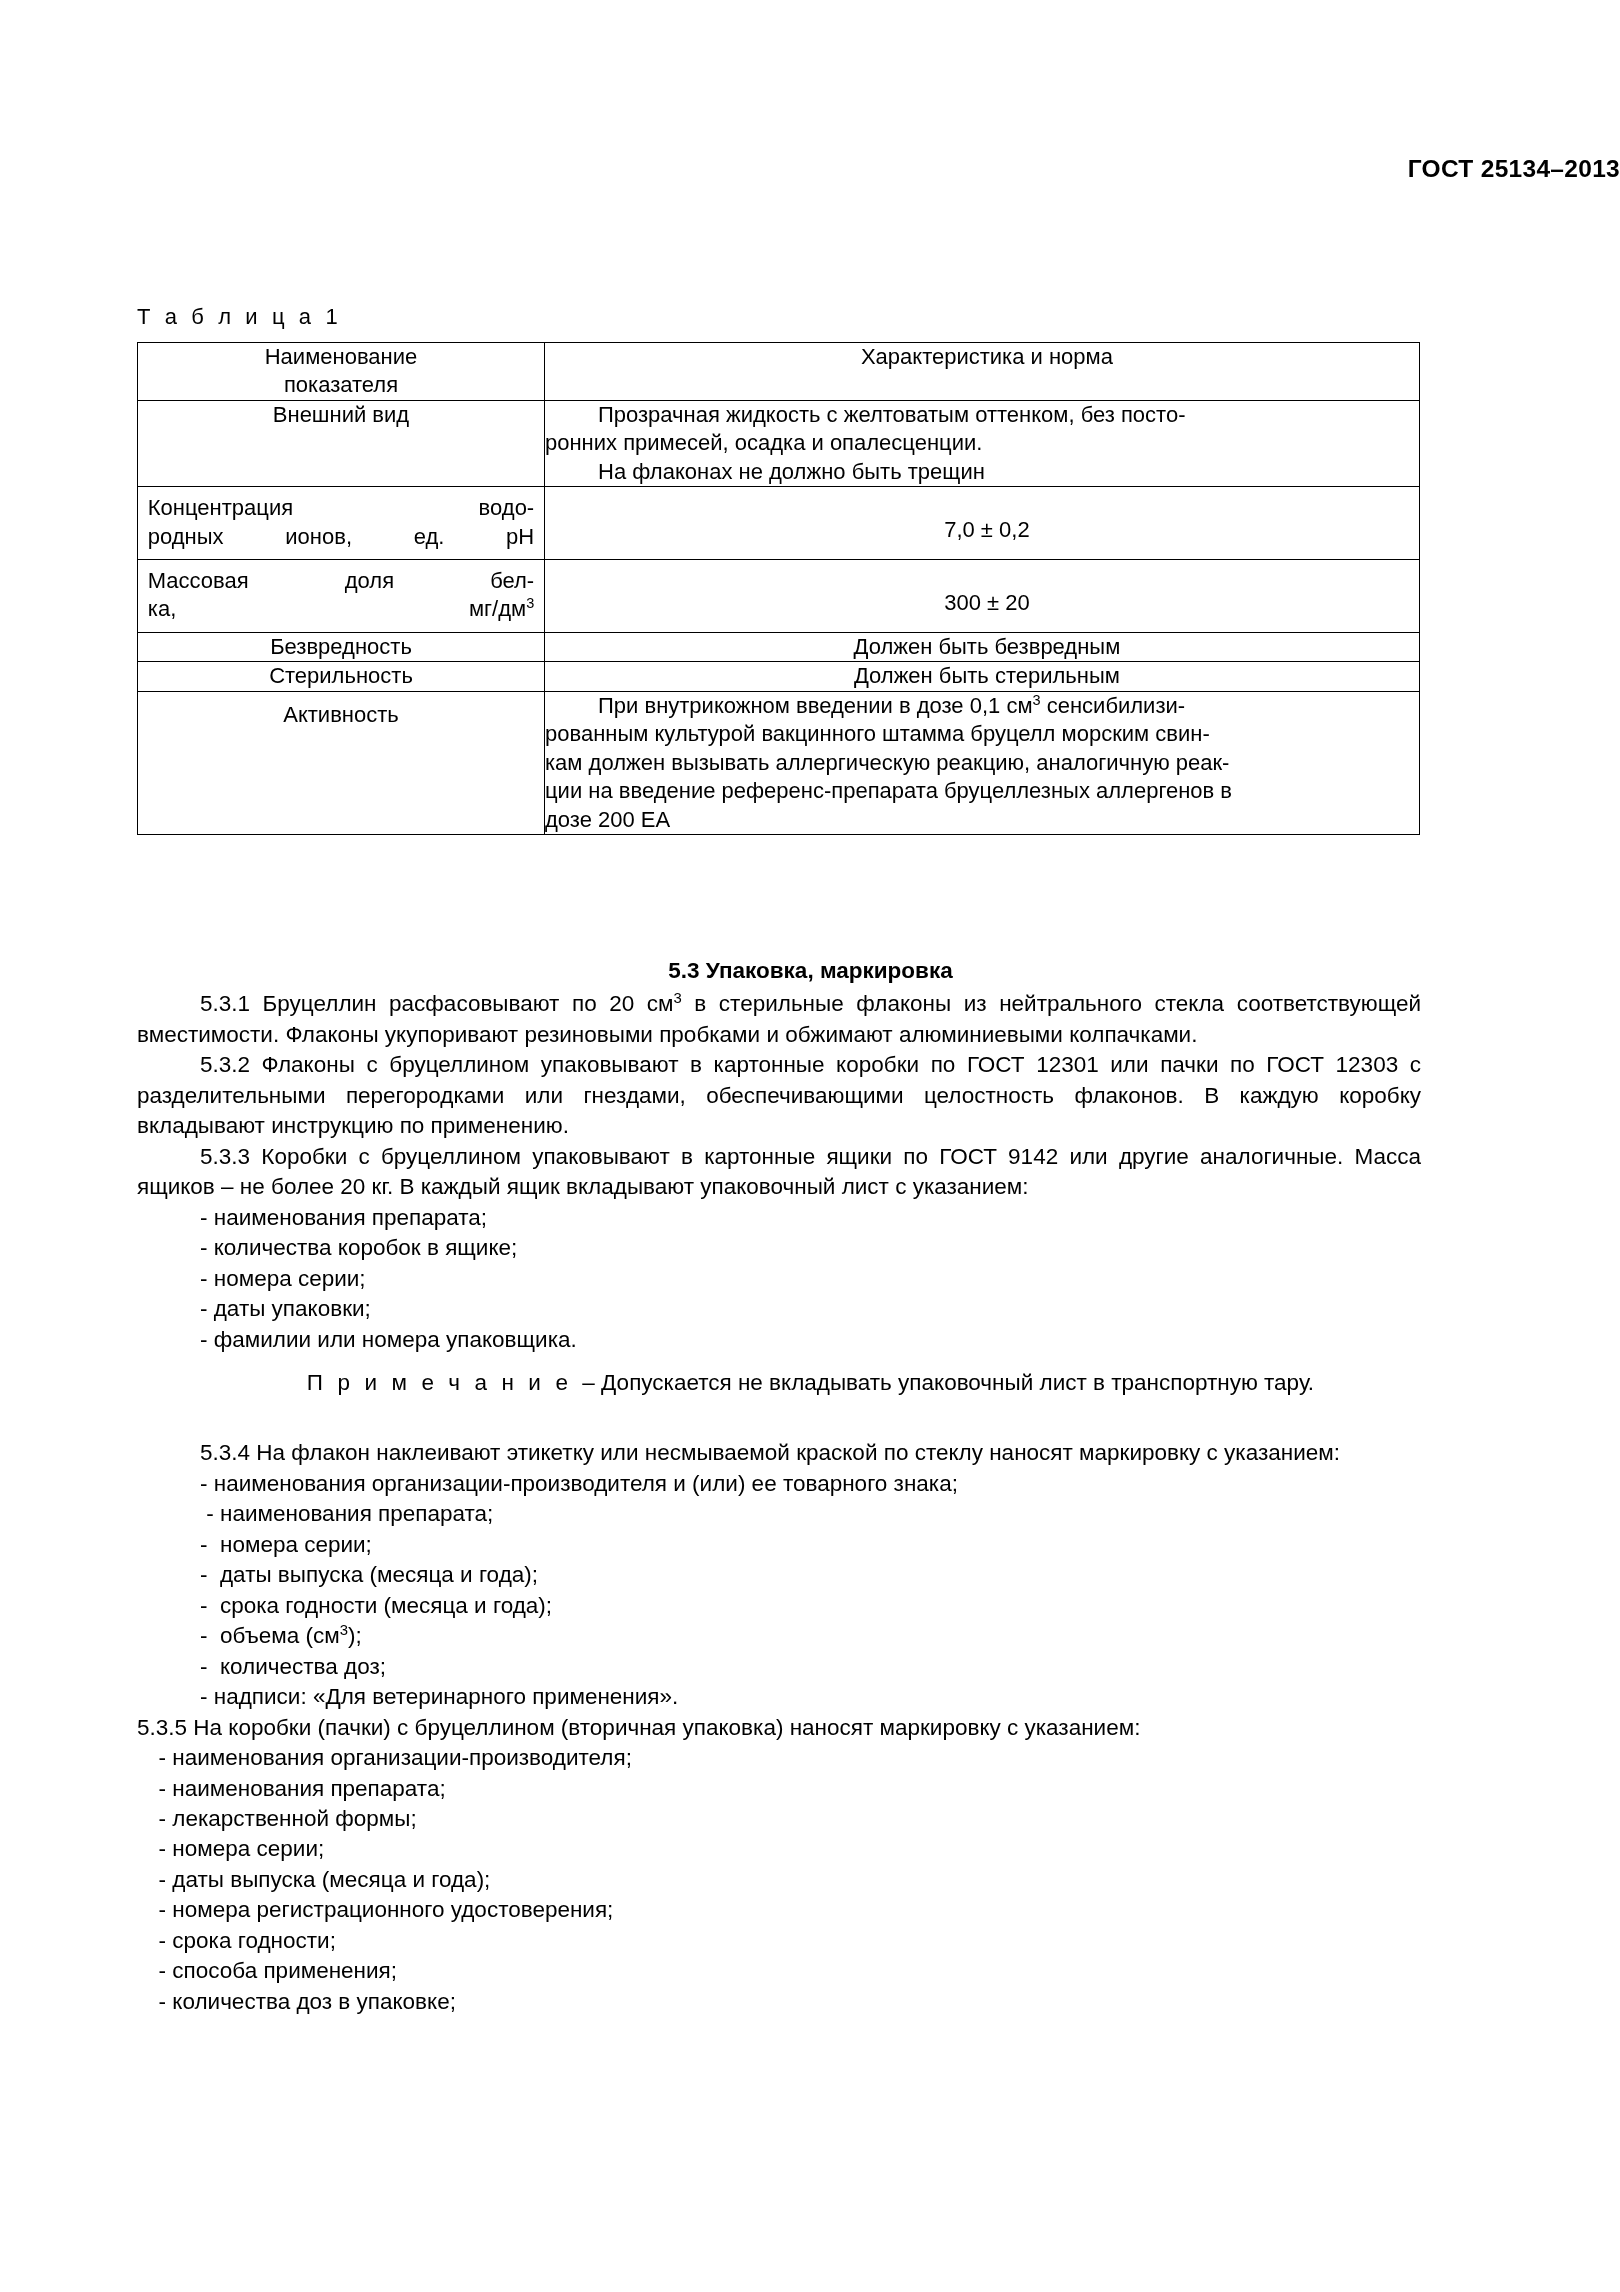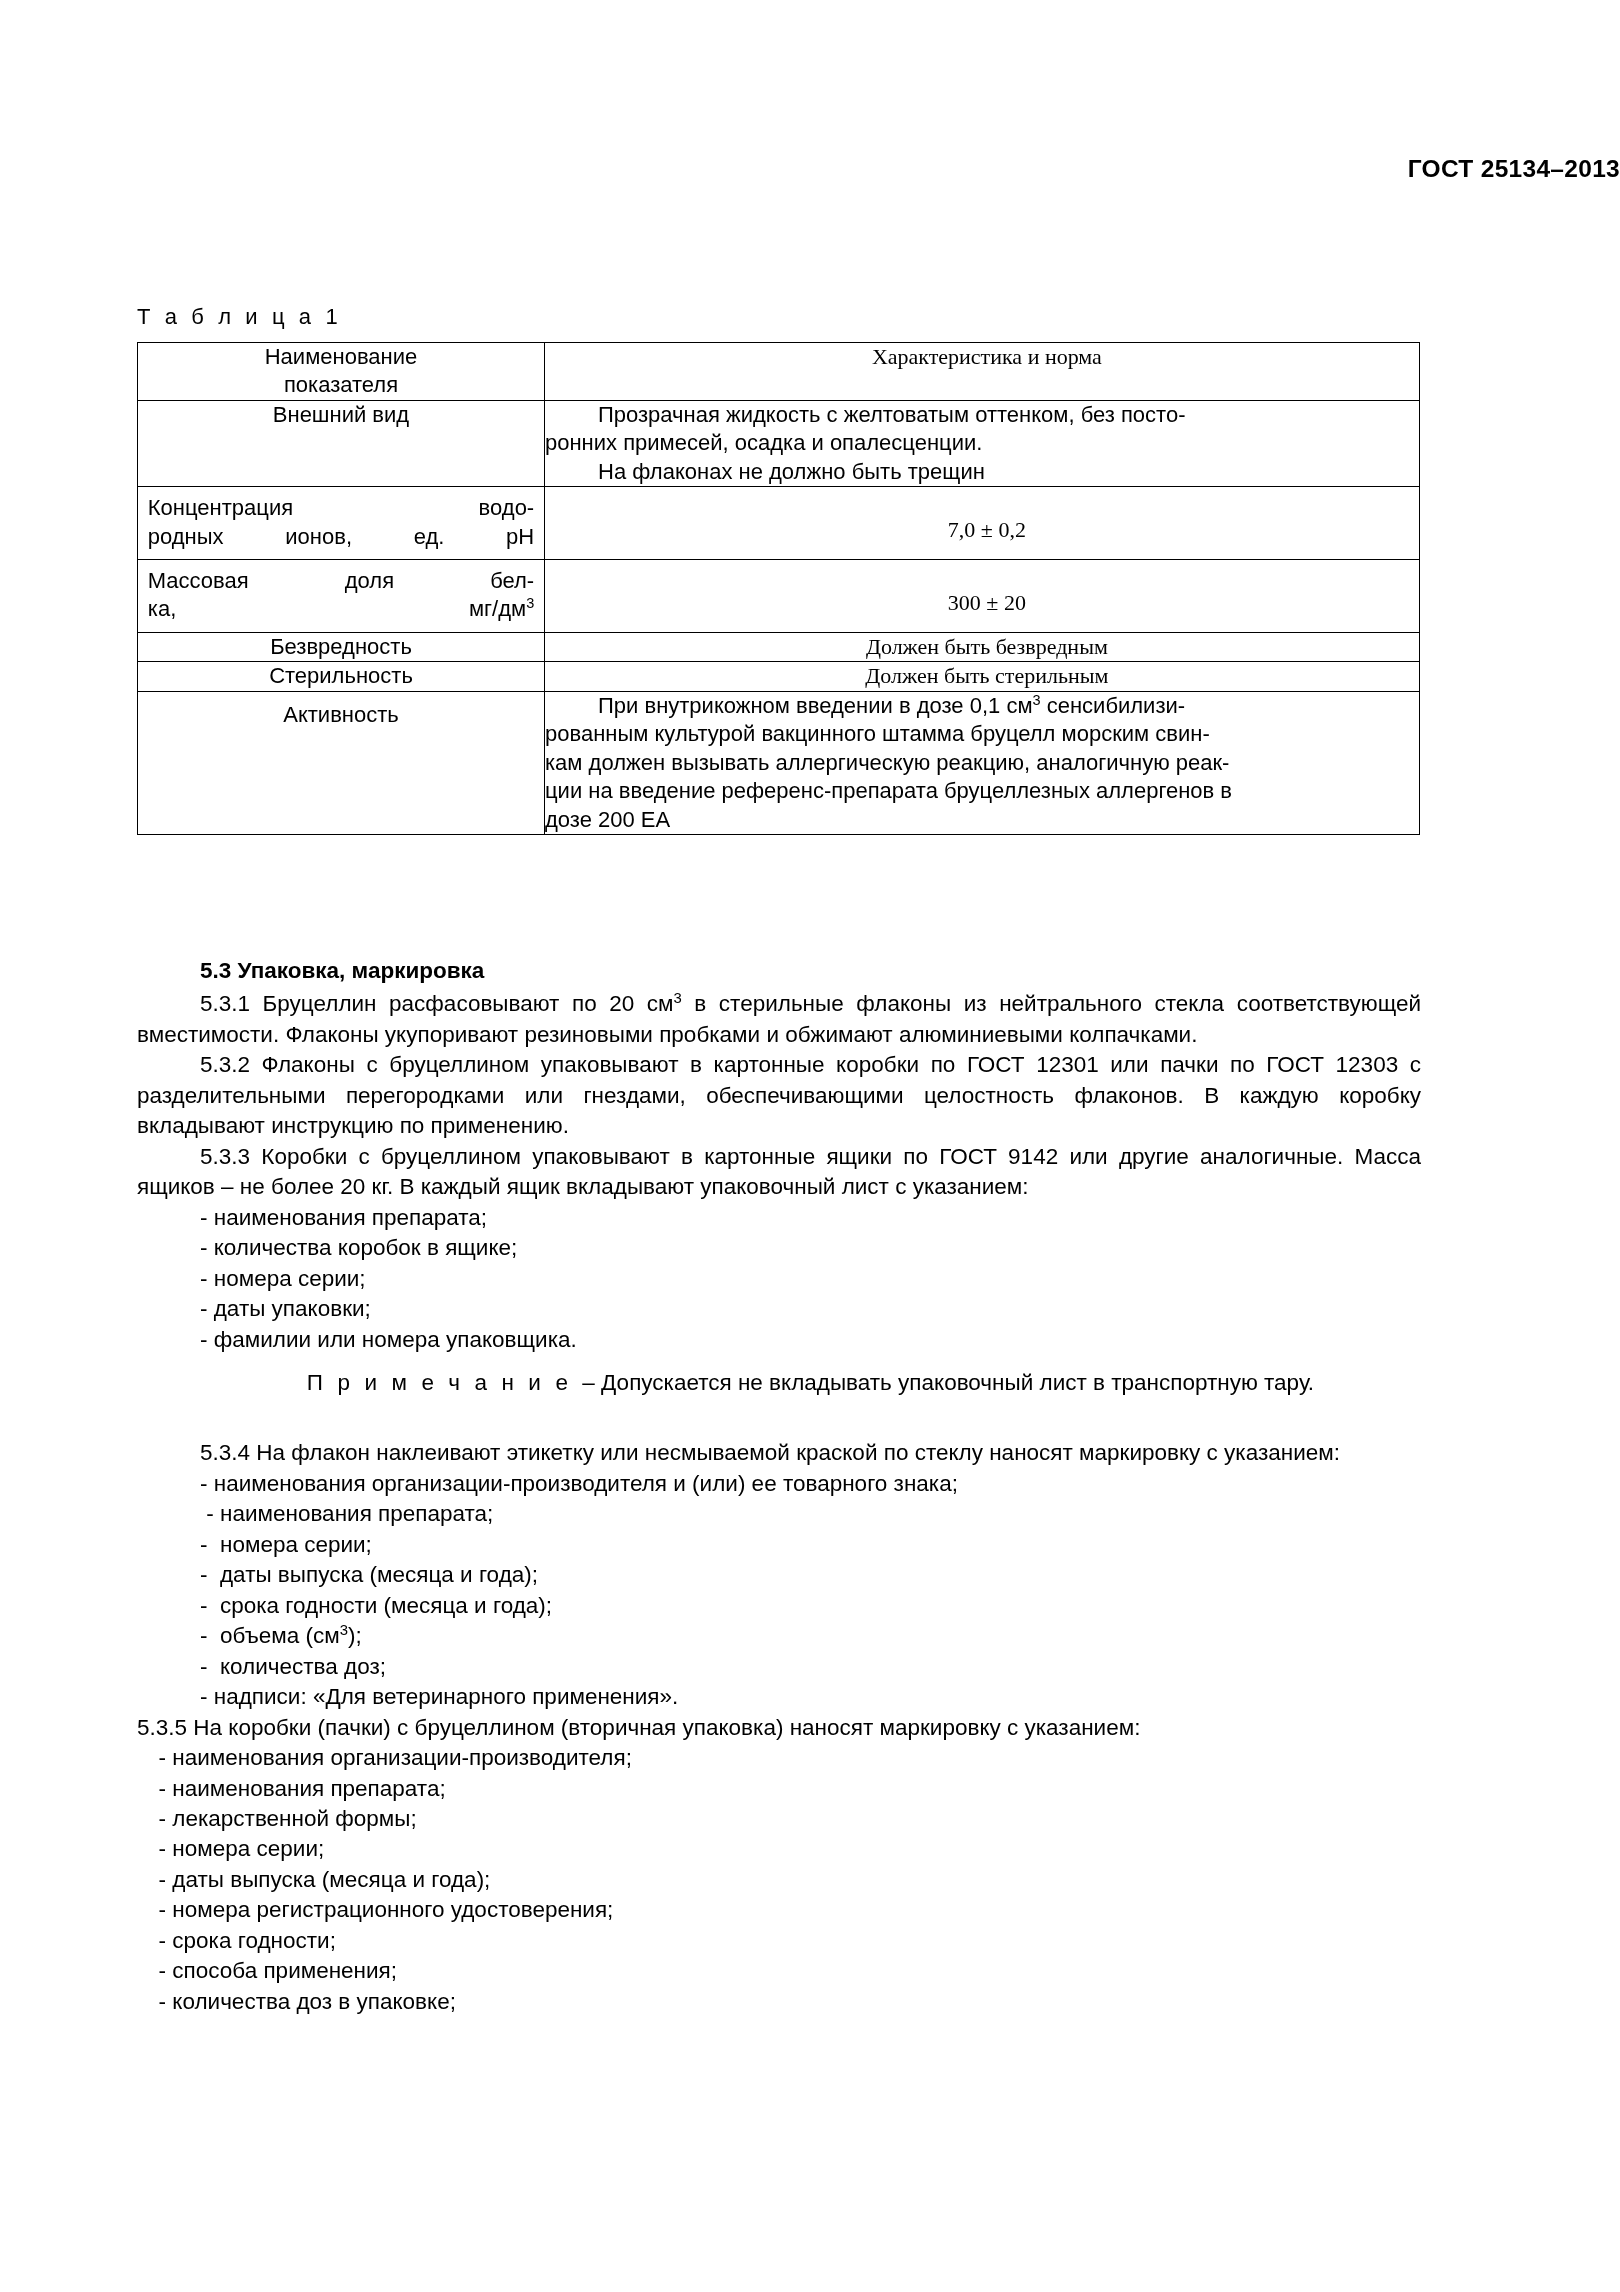--- a/index.html
+++ b/index.html
@@ -78,21 +78,20 @@
   }
   .cell-val {
     padding: 6.9px 9.8px 7.8px 11.8px;
     text-align: justify;
     text-indent: 53px;
   }
   .cell-val.centered {
     text-align: center;
     text-indent: 0;
     padding-left: 9.8px;
-    font-family: Liberation Serif, serif;
   }
   .cell-val .cont {
     text-indent: 0;
     display: block;
   }
   .cell-val .indented {
     text-indent: 53px;
     display: block;
   }
   .row-tall .cell-name { padding-top: 8.8px; }
@@ -110,20 +109,21 @@
     top: 956px;
     width: 1284px;
     font-size: 22.5px;
     line-height: 1.355;
   }
   h3.sec-head {
     font-size: 22.5px;
     font-weight: bold;
     margin: 0 0 2.9px 0;
     padding-left: 63px;
+    text-align: center;
   }
   p.para {
     margin: 0;
     text-align: justify;
     text-indent: 63px;
   }
   p.para.noind { text-indent: 0; }
   p.para.nojust { text-align: left; }
   ul.dash-list {
     list-style: none;

